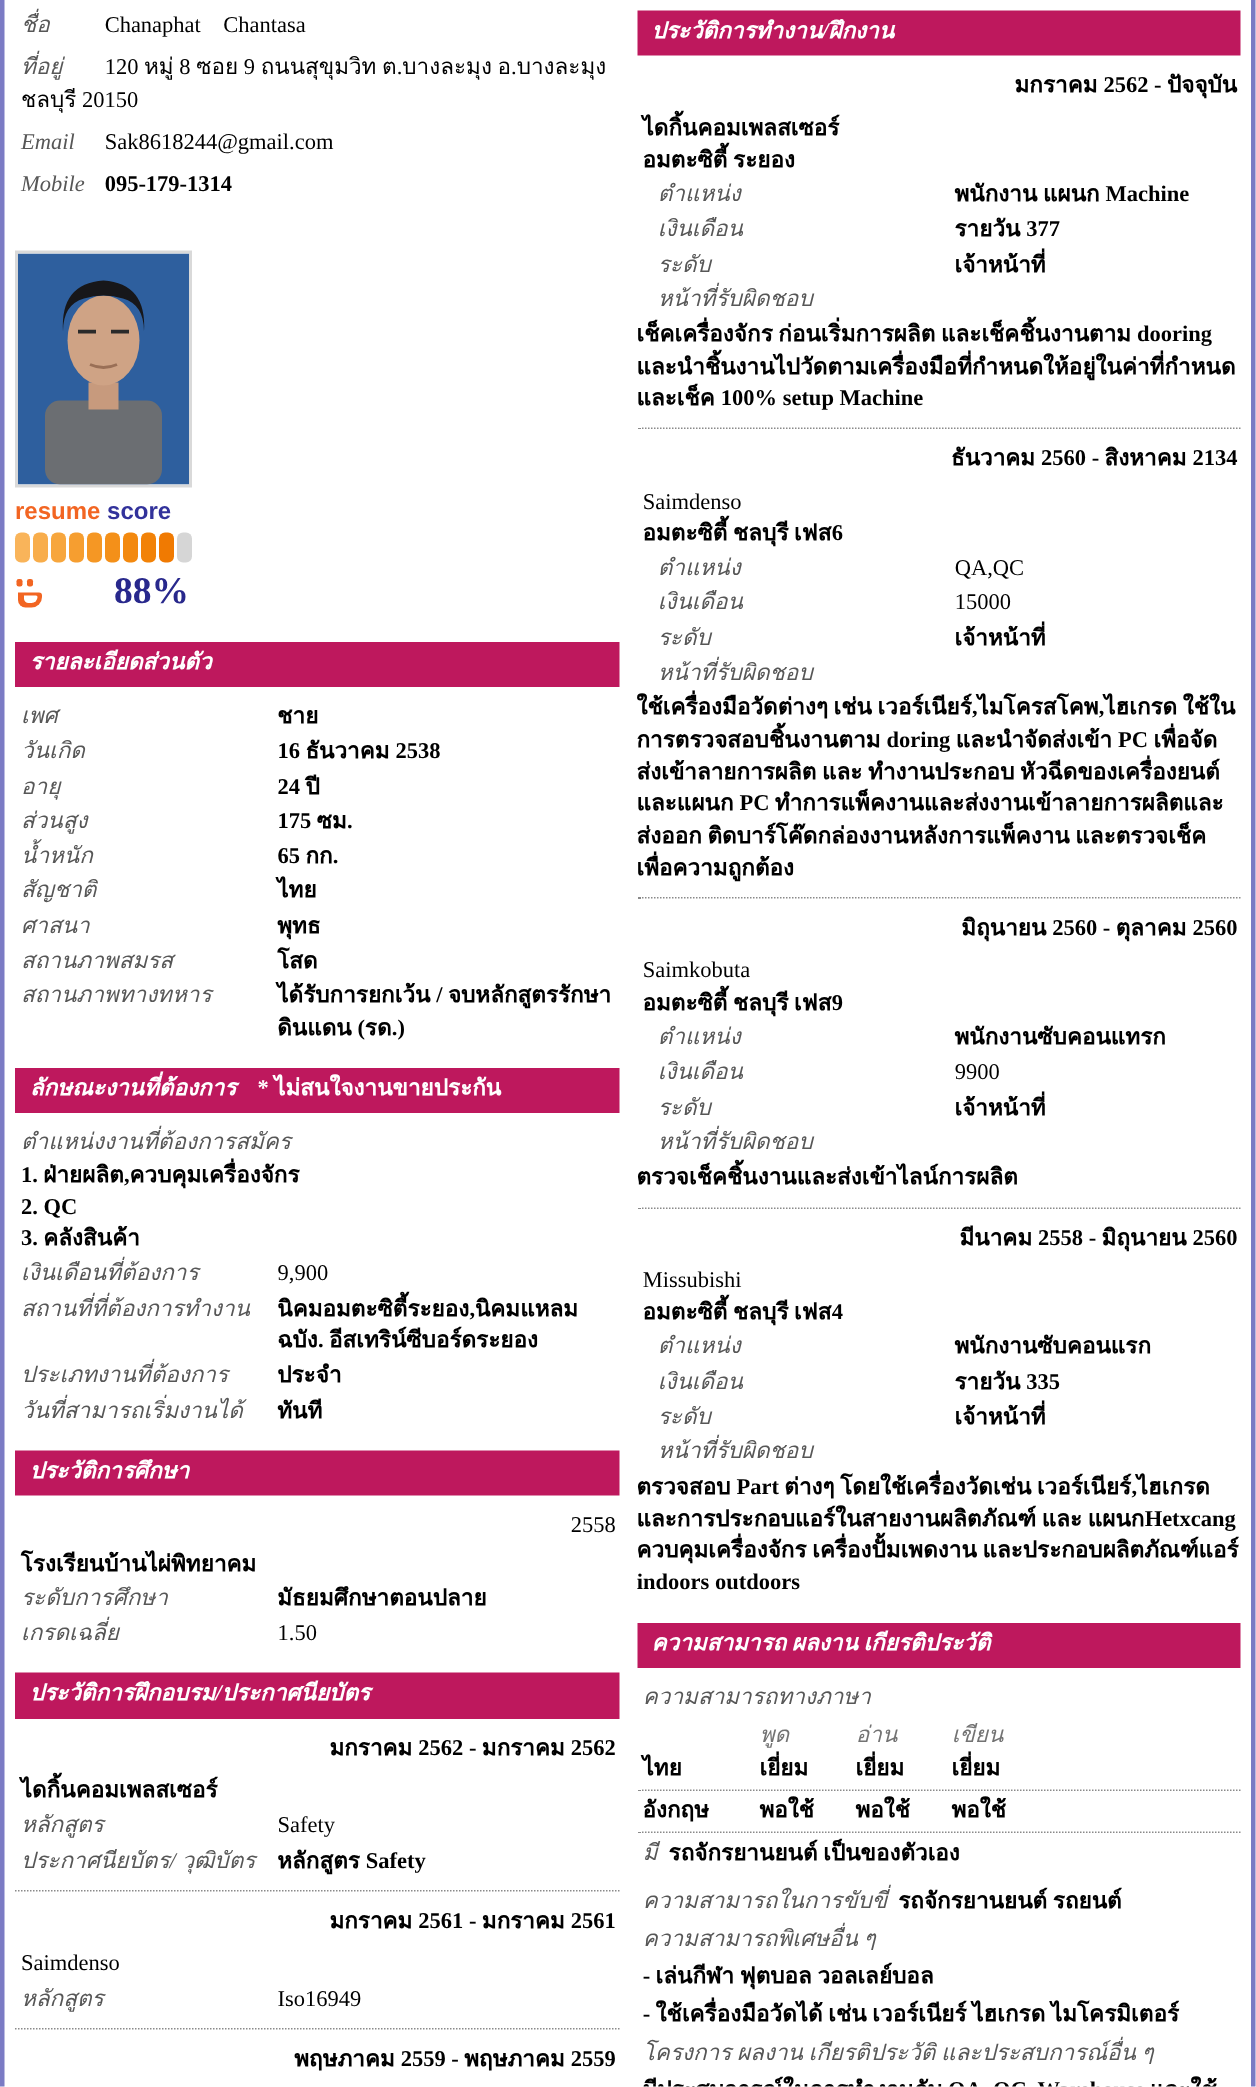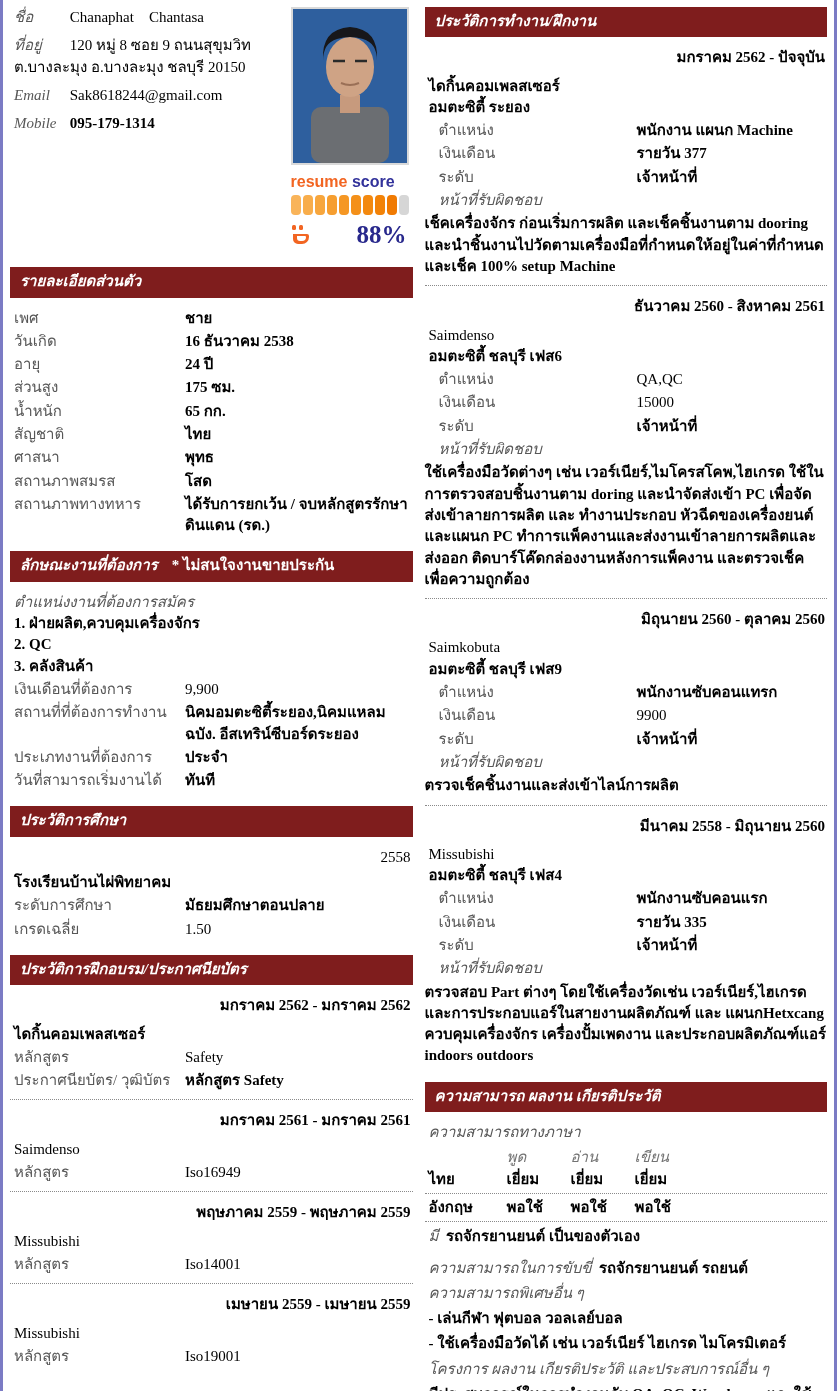--- a/index.html
+++ b/index.html
@@ -5,28 +5,28 @@
   html,body{margin:0;padding:0;}
   body{
     width:837px;height:1391px;overflow:hidden;background:#fff;color:#000;
     font-family:"Liberation Serif",serif;font-size:15px;line-height:1.42;
     border-left:3px solid #7b7bc4;border-right:3px solid #7b7bc4;box-sizing:border-box;
   }
   .page{display:flex;gap:12px;padding:7px 7px 0 7px;}
   .col{flex:1;min-width:0;}
 
   .sec-header{
-    background:#7f1d1d;color:#fff;font-weight:bold;font-style:italic;
+    background:#be185d;color:#fff;font-weight:bold;font-style:italic;
     padding:4px 10px 5px;font-size:15px;margin:15px 0 10px;
   }
   .sec-header:first-child{margin-top:0;}
   .sec-note{font-style:normal;font-weight:bold;margin-left:14px;}
 
   
-  .contact-wrap{display:flex;gap:26px;}
+  .contact-wrap{display:flex;gap:26px;flex-direction:column;}
   .contact-text{flex:1;min-width:0;padding-left:4px;}
   .contact-text p{margin:0 0 7px;}
   .clbl{font-style:italic;color:#575757;display:inline-block;min-width:52px;}
   .cval{font-weight:normal;white-space:pre-wrap;}
   .cval.latin{font-weight:normal;}
   .cval.latin-bold{font-weight:bold;}
 
   .photo-box{width:122px;flex:0 0 122px;}
   .photo-frame{width:118px;height:158px;border:2px solid #d9d9d9;box-sizing:border-box;}
   .photo-frame svg{display:block;}
@@ -38,21 +38,21 @@
   .score-bars span{width:10px;height:20px;border-radius:4px;display:inline-block;}
   .b1{background:#f9b45a;}.b2{background:#f8ad4b;}.b3{background:#f7a63d;}
   .b4{background:#f69e30;}.b5{background:#f59724;}.b6{background:#f49019;}
   .b7{background:#f3890f;}.b8{background:#f28207;}.b9{background:#f07a02;}
   .b10{background:#d6d6d6;}
   .score-row{display:flex;align-items:center;justify-content:space-between;}
   .score-pct{color:#28288c;font-weight:bold;font-size:25px;padding-right:4px;}
 
   
   .row{display:flex;margin:2px 0;align-items:baseline;}
-  .lbl{color:#575757;flex:0 0 175px;padding-left:4px;box-sizing:border-box;}
+  .lbl{font-style:italic;color:#575757;flex:0 0 175px;padding-left:4px;box-sizing:border-box;}
   .col-right .lbl{flex:0 0 212px;padding-left:14px;}
   .val{font-weight:bold;flex:1;min-width:0;}
   .val.latin{font-weight:normal;}
 
   .indent{padding-left:4px;}
   .ital{font-style:italic;color:#575757;}
   .bold{font-weight:bold;}
   .date{text-align:right;font-weight:600;margin:10px 2px 7px 0;}
   .entry-org{font-weight:bold;padding-left:4px;}
   .entry-org.latin{font-weight:normal;}
@@ -281,21 +281,21 @@
         <div class="row">
             <span class="lbl">ระดับ</span>
             <span class="val">เจ้าหน้าที่</span>
           </div>
         <div class="duty-label">หน้าที่รับผิดชอบ</div>
         <div class="duty">เช็คเครื่องจักร ก่อนเริ่มการผลิต และเช็คชิ้นงานตาม dooring และนำชิ้นงานไปวัดตามเครื่องมือที่กำหนดให้อยู่ในค่าที่กำหนด และเช็ค 100% setup Machine</div>
         <hr class="dotline">
       </div>
 
       <div>
-        <div class="date">ธันวาคม 2560  -  สิงหาคม 2561</div>
+        <div class="date">ธันวาคม 2560  -  สิงหาคม 2134</div>
         <div class="entry-org latin">Saimdenso</div>
         <div class="entry-org">อมตะซิตี้ ชลบุรี เฟส6</div>
         <div class="row">
             <span class="lbl">ตำแหน่ง</span>
             <span class="val latin">QA,QC</span>
           </div>
         <div class="row">
             <span class="lbl">เงินเดือน</span>
             <span class="val latin">15000</span>
           </div>

